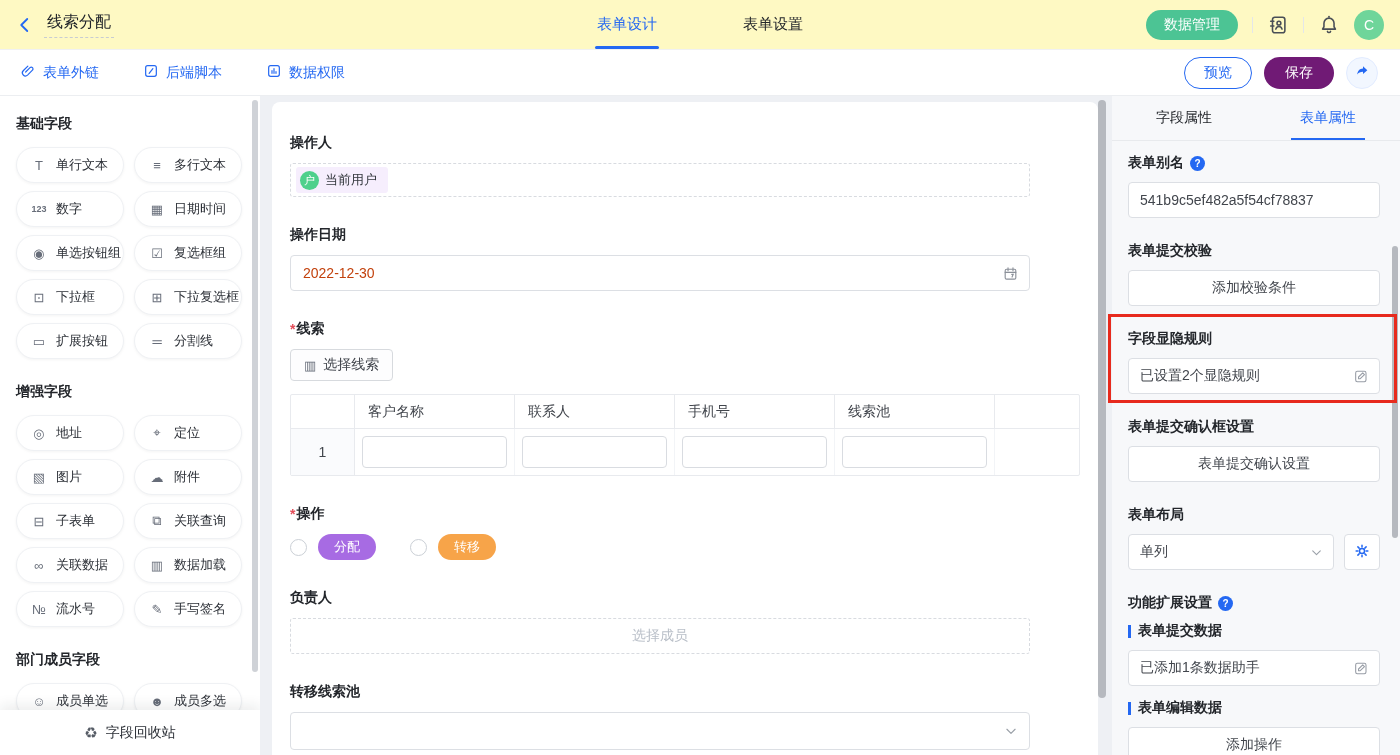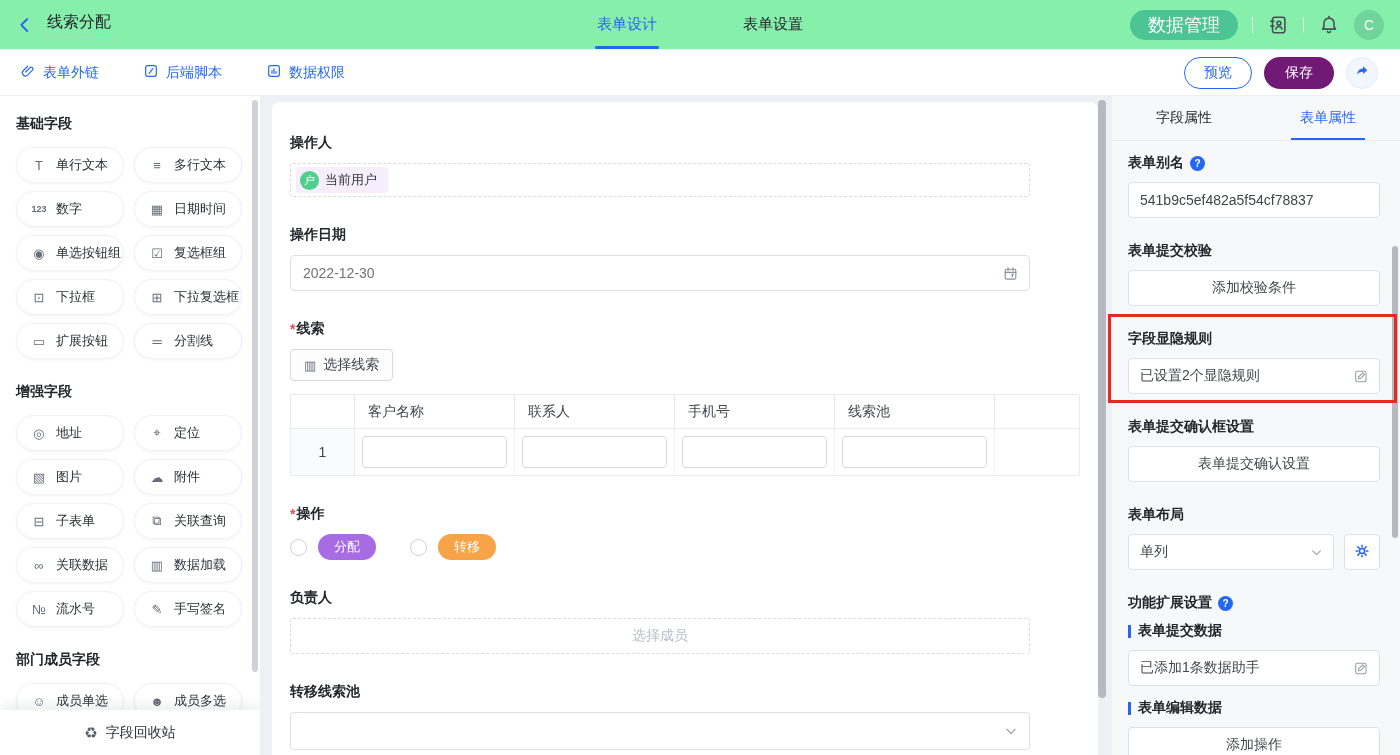--- a/index.html
+++ b/index.html
@@ -5,35 +5,35 @@
   * { box-sizing: border-box; margin: 0; padding: 0; }
   html,body { margin:0; padding:0; background:#e8eaee; }
   .page {
     width:1400px; height:755px; position:relative; overflow:hidden;
     background:#eef0f4; font-family:"Liberation Sans", sans-serif;
     color:#23262b;
   }
   button { font-family:inherit; cursor:pointer; }
 
   
-  .topbar { height:50px; background:#86efac; display:flex; align-items:center;
+  .topbar { height:50px; background:#fef9c3; display:flex; align-items:center;
     padding:0 16px; border-bottom:1px solid #f0f1f3; position:relative; z-index:4; }
   .back-btn { display:flex; align-items:center; margin-right:10px; cursor:pointer; }
   .doc-title { font-size:16px; font-weight:500; color:#23262b;
     border-bottom:1px dashed #c8ccd2; padding:0 3px 4px; cursor:text; }
   .top-tabs { position:absolute; left:50%; top:0; transform:translateX(-50%);
     height:100%; display:flex; gap:86px; }
   .top-tab { display:flex; align-items:center; font-size:15px; color:#23262b;
     position:relative; cursor:pointer; }
   .top-tab.active { color:#2468F2; font-weight:500; }
   .top-tab.active::after { content:""; position:absolute; left:-2px; right:-2px;
     bottom:0; height:3px; background:#2468F2; border-radius:1.5px; }
   .topbar-right { margin-left:auto; display:flex; align-items:center; gap:14px; }
   .btn-green { height:30px; padding:0 18px; border-radius:15px; border:none;
-    background:#4CC494; color:#fff; font-size:18px; }
+    background:#4CC494; color:#fff; font-size:14px; }
   .v-div { width:1px; height:16px; background:#e4e6e9; }
   .icon-btn { display:flex; align-items:center; cursor:pointer; }
   .avatar { width:30px; height:30px; border-radius:50%; background:#6FD59A;
     color:#fff; font-size:14px; display:flex; align-items:center;
     justify-content:center; cursor:pointer; }
 
   
   .subbar { height:46px; background:#fff; display:flex; align-items:center;
     padding:0 22px 0 20px; border-bottom:1px solid #eceef1; position:relative; z-index:3; }
   .sub-links { display:flex; gap:44px; }
@@ -81,21 +81,21 @@
   .dash-box { width:740px; height:34px; border:1px dashed #d8dbe0; border-radius:3px;
     display:flex; align-items:center; padding:0 5px; cursor:pointer; }
   .user-tag { display:flex; align-items:center; gap:6px; background:#f6eefd;
     border-radius:3px; height:26px; padding:0 11px 0 4px; }
   .uavatar { width:19px; height:19px; border-radius:50%; background:#4ED08C;
     color:#fff; font-size:11px; display:flex; align-items:center; justify-content:center; }
   .utext { font-size:13px; color:#33373d; }
   .input { width:740px; height:36px; border:1px solid #dcdfe4; border-radius:4px;
     display:flex; align-items:center; padding:0 12px; background:#fff; position:relative; }
   .input input { border:none; outline:none; flex:1; font:inherit; font-size:14px;
-    color:#737373; background:transparent; padding-right:38px; }
+    color:#c2410c; background:transparent; padding-right:38px; }
   .input .suffix { position:absolute; right:10px; display:flex; }
   .clue-btn { height:32px; padding:0 13px; border:1px solid #d7dade; border-radius:4px;
     background:#fdfdfe; display:flex; align-items:center; gap:7px; font-size:14px;
     color:#42464d; margin-bottom:13px; }
   .clue-btn .glyph { color:#676d79; font-size:13px; }
   .subtable { width:790px; border:1px solid #e8eaee; border-radius:2px; background:#fff; }
   .st-row { display:grid; grid-template-columns:64px 160px 160px 160px 160px 1fr; }
   .st-head { height:34px; border-bottom:1px solid #e8eaee; }
   .hc { display:flex; align-items:center; padding-left:13px; font-size:14px;
     color:#42464d; border-right:1px solid #e8eaee; }

